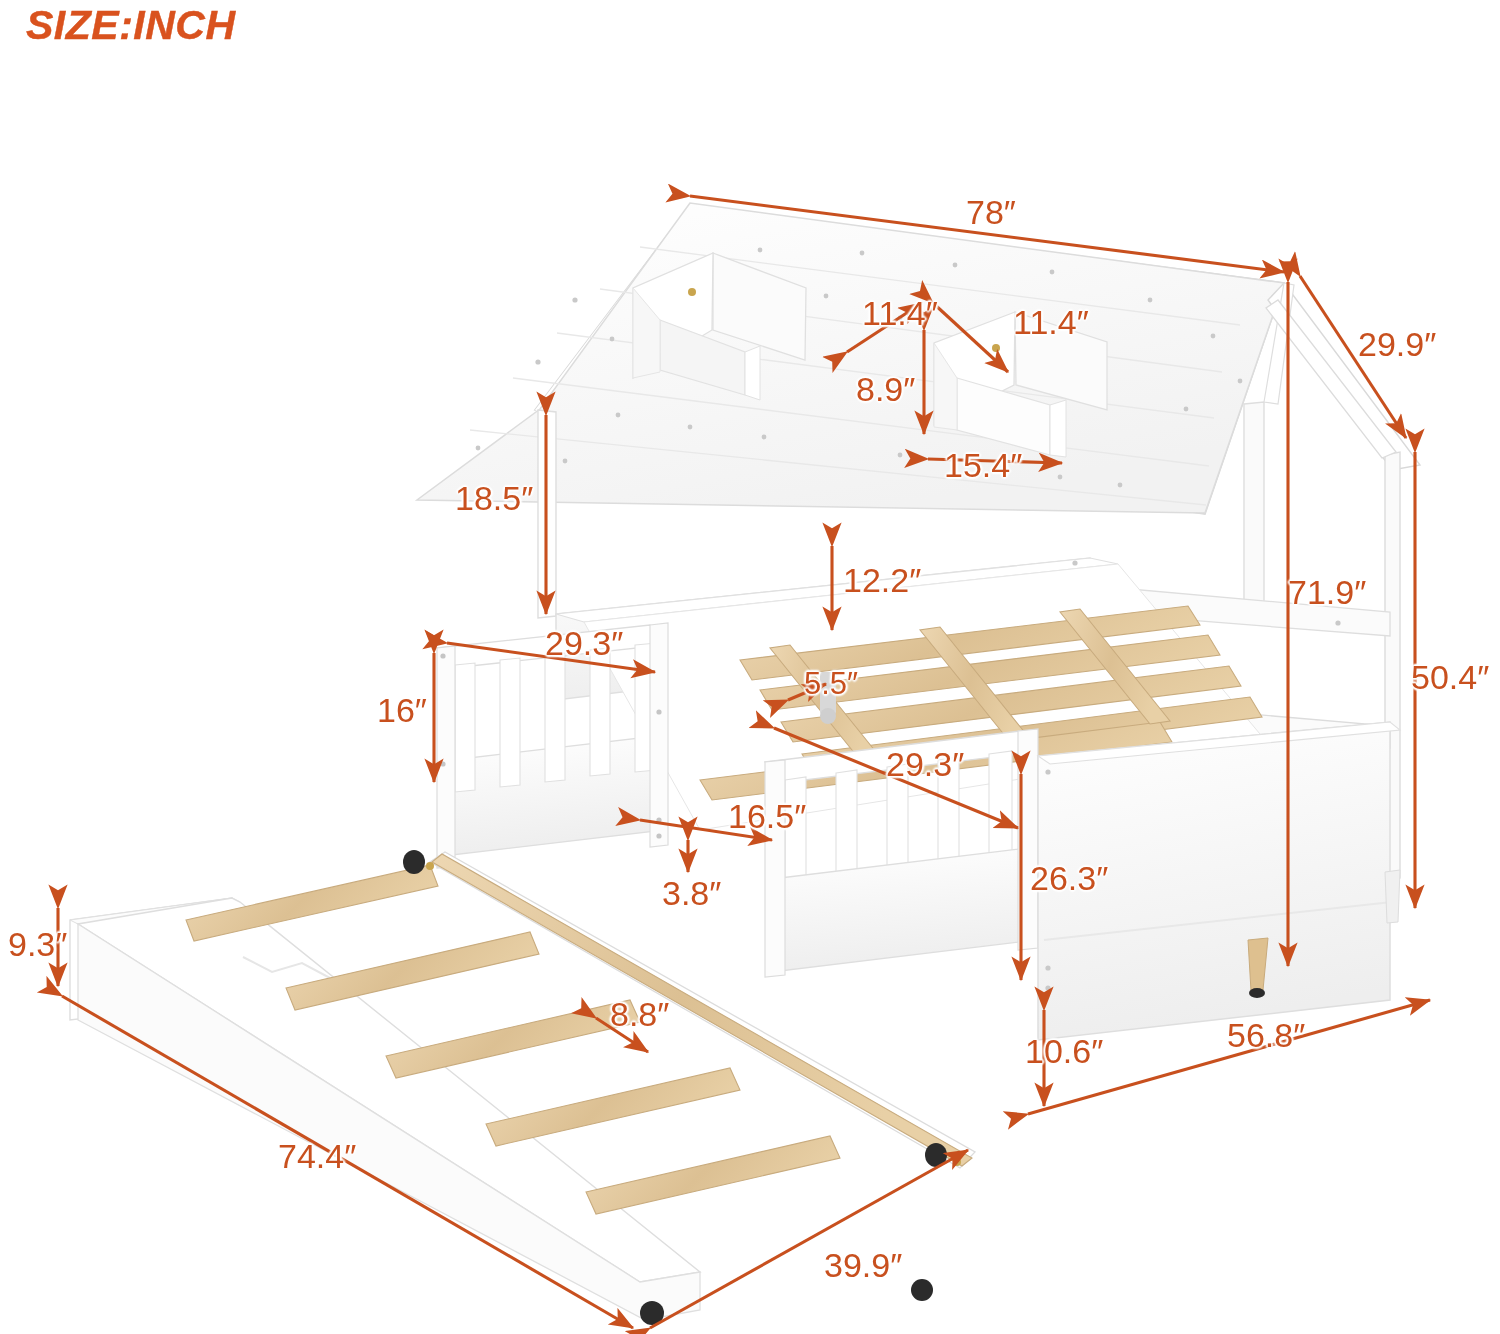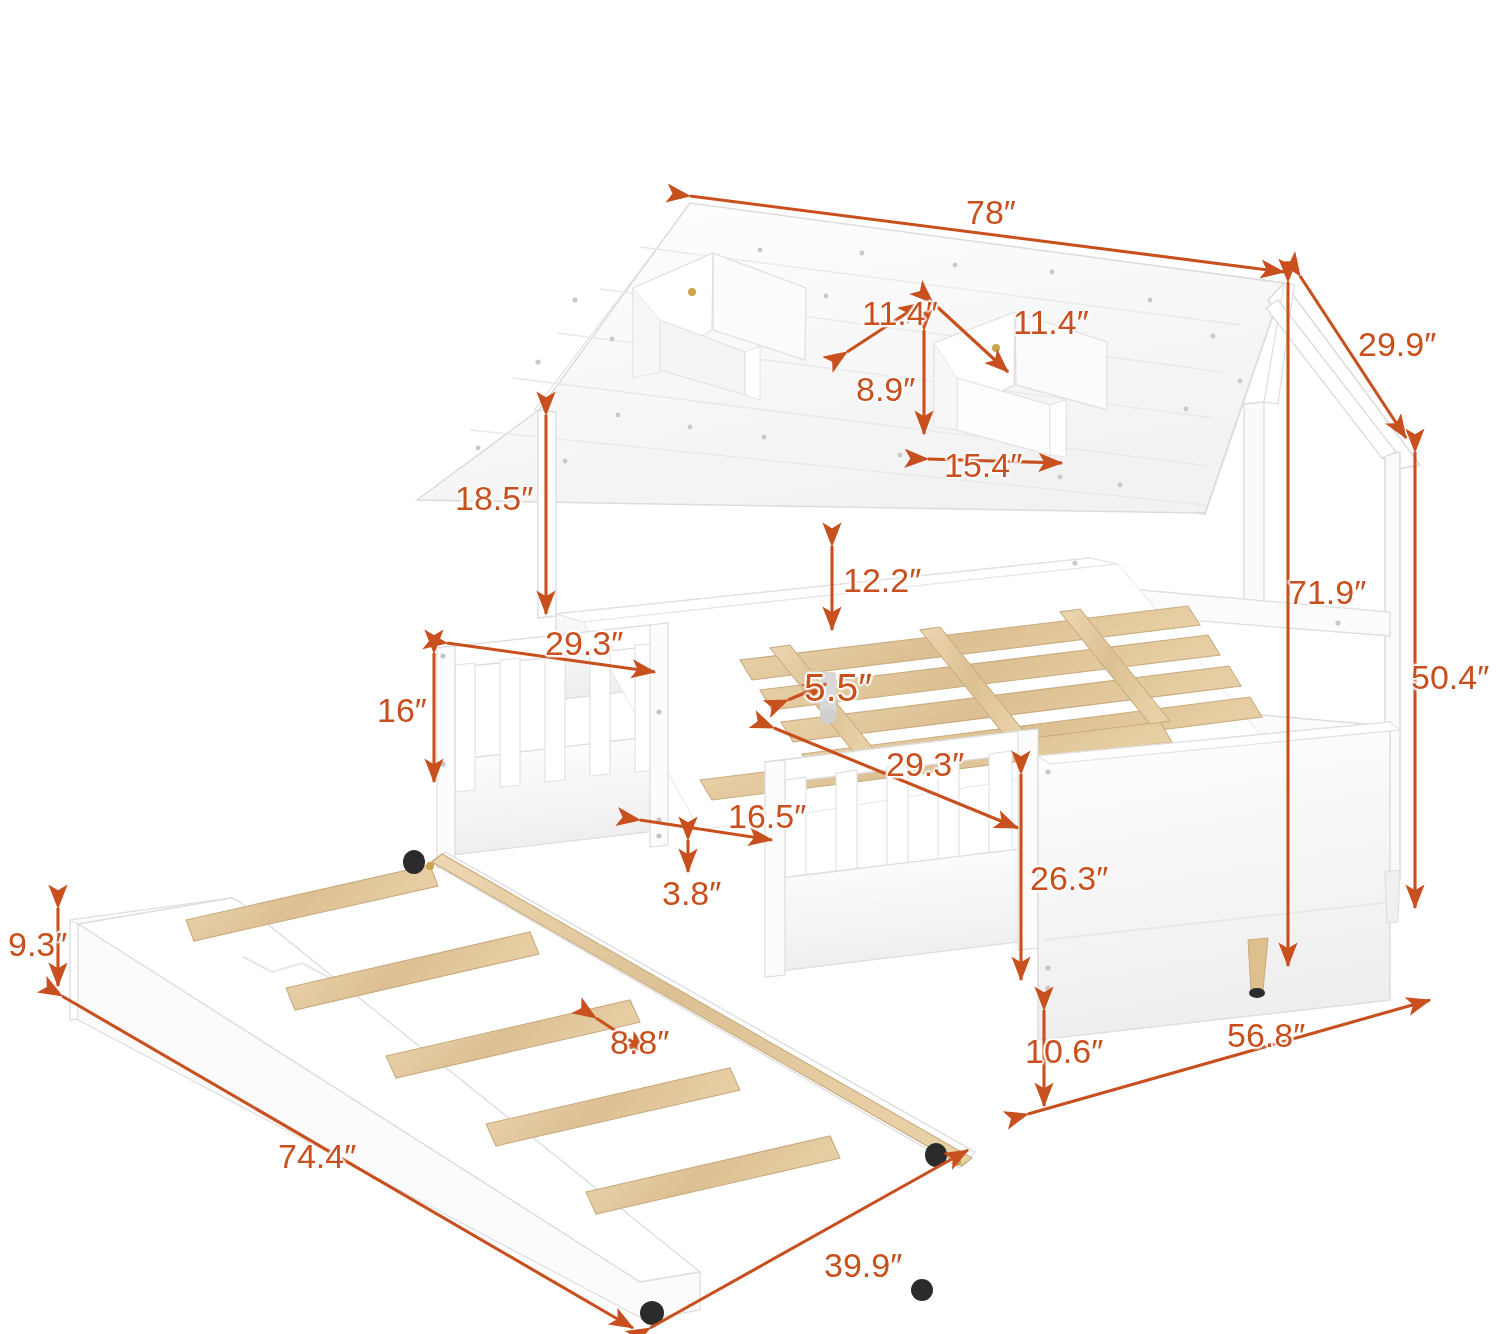--- a/index.html
+++ b/index.html
@@ -44,27 +44,28 @@
     font-family: "Liberation Sans", sans-serif;
     font-size: 34px;
     color: #C8501E;
     white-space: nowrap;
     text-shadow:
        2px 0 2px #fff, -2px 0 2px #fff, 0 2px 2px #fff, 0 -2px 2px #fff,
        1px 1px 2px #fff, -1px -1px 2px #fff, 1px -1px 2px #fff, -1px 1px 2px #fff;
     line-height: 1;
     text-align: center;
   }
-  .dl-sm { font-size: 39px; }
+  .dl-sm { font-size: 31px; }
 </style>
 </head>
 <body>
 
 <div id="stage">
 
+  <div id="title">SIZE:INCH</div>
 
   <svg id="art" viewBox="0 0 1500 1334">
     <defs>
       <marker id="ar" markerWidth="9" markerHeight="9" refX="7.6" refY="3.1" orient="auto">
         <path d="M0,0 L8,3.1 L0,6.2 L1.9,3.1 Z" fill="#C8501E"></path>
       </marker>
       <linearGradient id="roofG" x1="0" y1="0" x2="0.5" y2="1">
         <stop offset="0" stop-color="#ffffff"></stop>
         <stop offset="1" stop-color="#f2f2f2"></stop>
       </linearGradient>
@@ -318,19 +319,19 @@
   <div class="dimlabel" style="left:545px;  top:626px;">29.3″</div>
   <div class="dimlabel dl-sm" style="left:804px;  top:668px;">5.5″</div>
   <div class="dimlabel" style="left:377px;  top:693px;">16″</div>
   <div class="dimlabel" style="left:886px;  top:747px;">29.3″</div>
   <div class="dimlabel" style="left:684px;  top:799px;margin-left:44px;">16.5″</div>
   <div class="dimlabel" style="left:662px;  top:876px;">3.8″</div>
   <div class="dimlabel" style="left:1030px; top:861px;">26.3″</div>
   <div class="dimlabel" style="left:1288px; top:575px;">71.9″</div>
   <div class="dimlabel" style="left:1411px; top:660px;">50.4″</div>
   <div class="dimlabel" style="left:0px;    top:927px;padding-left:8px;">9.3″</div>
-  <div class="dimlabel" style="left:610px;  top:1025px;">8.8″</div>
+  <div class="dimlabel" style="left:610px;  top:997px;">8.8″</div>
   <div class="dimlabel" style="left:1025px; top:1034px;">10.6″</div>
   <div class="dimlabel" style="left:1227px; top:1018px;">56.8″</div>
   <div class="dimlabel" style="left:278px;  top:1139px;">74.4″</div>
   <div class="dimlabel" style="left:824px;  top:1248px;">39.9″</div>
 
 </div>
 
 </body></html>

